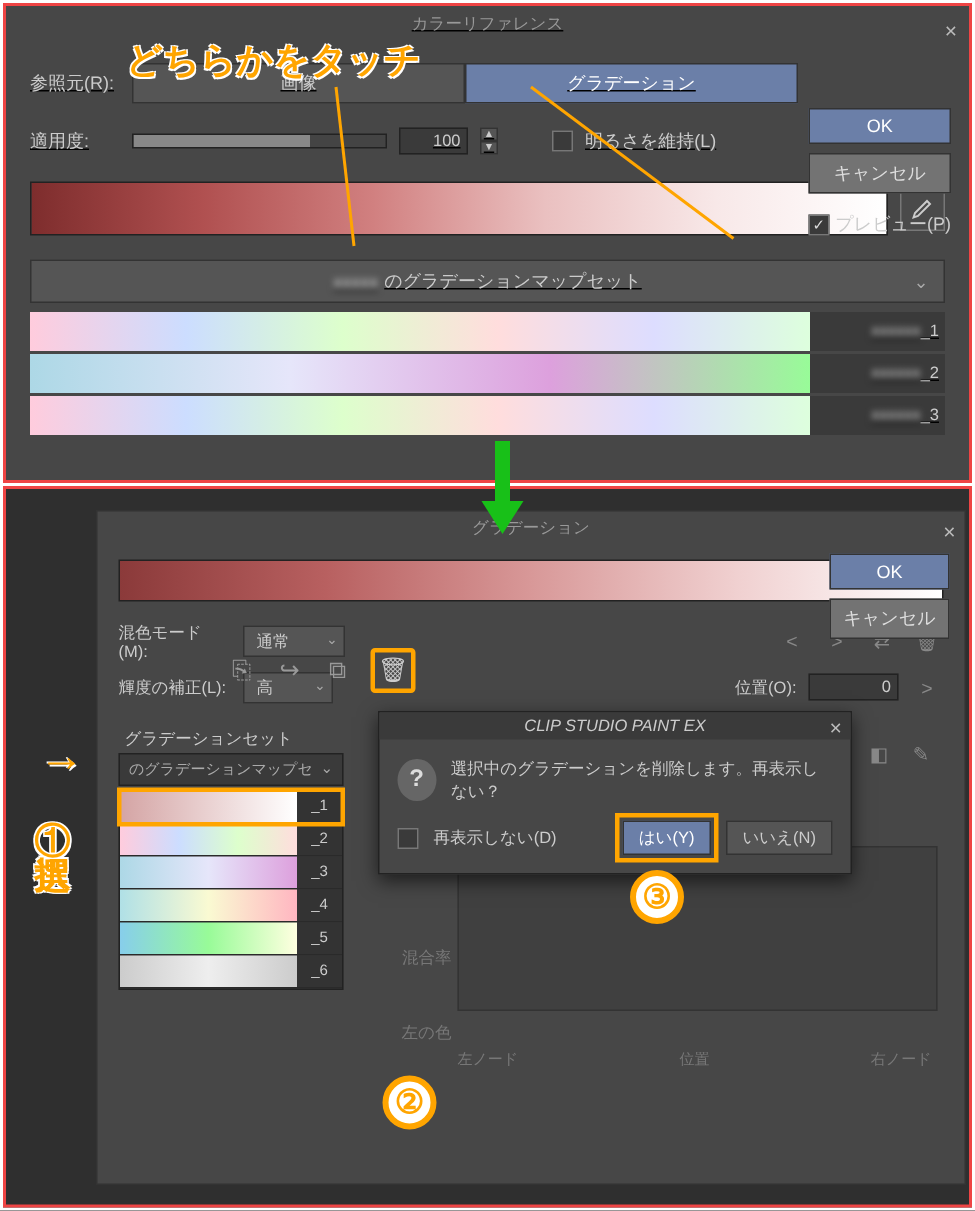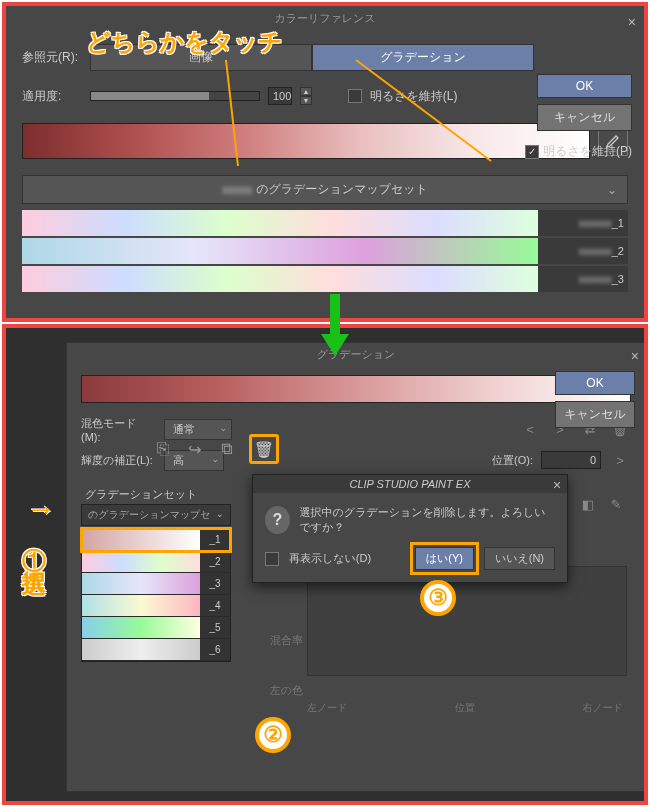--- a/index.html
+++ b/index.html
@@ -1,17 +1,17 @@
 <!DOCTYPE html>
 <html><head>
 <meta charset="utf-8">
 <style>
   * { box-sizing: border-box; margin: 0; padding: 0; font-family: "Meiryo", "Segoe UI", sans-serif; }
   body { width: 650px; height: 807px; background: #fff; position: relative; }
-  .panel-border { border: 4px solid #ef4444; position: absolute; overflow: hidden; }
+  .panel-border { border: 2px solid #ef4444; position: absolute; overflow: hidden; text-decoration: underline; }
   .top-panel { left: 2px; top: 2px; width: 646px; height: 320px; background: #474747; }
   .bottom-panel { left: 2px; top: 324px; width: 646px; height: 481px; background: #2f2f2f; }
   
   
   .title-bar { height: 24px; color: #999; font-size: 11px; text-align: center; line-height: 24px; position: relative; }
   .close-x { position: absolute; right: 8px; top: 4px; color: #bbb; font-size: 14px; cursor: pointer; }
   .row { display: flex; align-items: center; gap: 8px; padding: 4px 16px; color: #ccc; font-size: 12px; }
   .btn { background: #737373; border: 1px solid #333; color: #ddd; padding: 4px 0; font-size: 12px; cursor: pointer; text-align: center; }
   .btn.primary { background: #6b7fa8; color: #fff; width: 95px; }
   .btn.gray { width: 95px; }
@@ -24,21 +24,21 @@
   .edit-icon { width: 30px; height: 30px; border: 1px solid #777; background: #4a4a4a; display: flex; align-items: center; justify-content: center; cursor: pointer; }
   .dropdown { background: #555; border: 1px solid #333; color: #ccc; padding: 5px 10px; font-size: 12px; display: flex; justify-content: center; align-items: center; position: relative; cursor: pointer;}
   .dropdown .chev { position: absolute; right: 10px; color: #aaa; }
   .preset-list { margin: 6px 16px; }
   .preset-row { display: flex; height: 26px; margin-bottom: 2px; }
   .preset-swatch { flex: 1; background: linear-gradient(to right, #fcd, #cdf, #dfc, #fdd, #ddf, #dfd); }
   .preset-swatch.p2 { background: linear-gradient(to right, #add8e6, #e6e6fa, #dda0dd, #98fb98); }
   .preset-label { width: 90px; background: #3a3a3a; color: #ccc; font-size: 11px; display: flex; align-items: center; justify-content: flex-end; padding-right: 4px; }
   .preset-label .blur { filter: blur(2px); }
   .slider-track { flex: 1; height: 10px; background: linear-gradient(to right, #888 0%, #888 70%, #444 70%, #444 100%); border: 1px solid #222; }
-  .num-field { width: 24px; background: #3a3a3a; border: 1px solid #222; color: #ccc; font-size: 11px; padding: 2px 4px; text-align: right; }
+  .num-field { width: 46px; background: #3a3a3a; border: 1px solid #222; color: #ccc; font-size: 11px; padding: 2px 4px; text-align: right; }
   .spin { width: 12px; display: flex; flex-direction: column; }
   .spin div { height: 9px; background: #555; border: 1px solid #333; font-size: 7px; color: #ccc; text-align: center; line-height: 7px; cursor: pointer;}
   
   
   .anno-top-text { position: absolute; left: 80px; top: 20px; font-size: 24px; font-weight: bold; color: #ffa500; text-shadow: 1px 1px 0 #fff, -1px -1px 0 #fff, 1px -1px 0 #fff, -1px 1px 0 #fff; z-index: 100; white-space: nowrap; }
   
   
   .bp-inner { position: absolute; left: 60px; top: 14px; width: 580px; height: 450px; background: #474747; border: 1px solid #333; }
   .bp-title { height: 22px; text-align: center; color: #999; font-size: 11px; line-height: 22px; position: relative; }
   .bp-body { position: relative; }
@@ -123,21 +123,21 @@
       <div style="width:20px"></div>
       <div class="cb"></div>
       <span>明るさを維持(L)</span>
     </div>
 
     <div class="right-col">
       <div class="btn primary">OK</div>
       <div class="btn gray">キャンセル</div>
       <div class="cb-wrap" style="margin-top:6px">
         <div class="cb">✓</div>
-        <span>明るさを維持(P)</span>
+        <span>プレビュー(P)</span>
       </div>
     </div>
 
     <div style="display:flex;align-items:center;gap:8px;margin:14px 16px 0 16px">
       <div class="grad-strip" style="flex:1"></div>
       <div class="edit-icon">
         <svg width="16" height="16" viewBox="0 0 16 16">
             <path d="M2 14 L3 11 L11 3 L13 5 L5 13 Z" fill="none" stroke="#ccc" stroke-width="1.3"></path>
           </svg>
       </div>
@@ -301,21 +301,21 @@
 </div>
 
 <div class="modal">
   <div class="modal-title">
     <span>CLIP STUDIO PAINT EX</span>
     <span class="close-x" style="right:6px;top:2px">×</span>
   </div>
   <div class="modal-body">
     <div class="modal-msg">
       <div class="q-icon">?</div>
-      <span>選択中のグラデーションを削除します。よろしいですか？</span>
+      <span>選択中のグラデーションを削除します。再表示しない？</span>
     </div>
     <div class="modal-row2">
       <div class="cb"></div>
       <span>再表示しない(D)</span>
       <div style="flex:1"></div>
       <div class="mbtn yes">はい(Y)</div>
       <div class="mbtn">いいえ(N)</div>
     </div>
   </div>
 </div>

